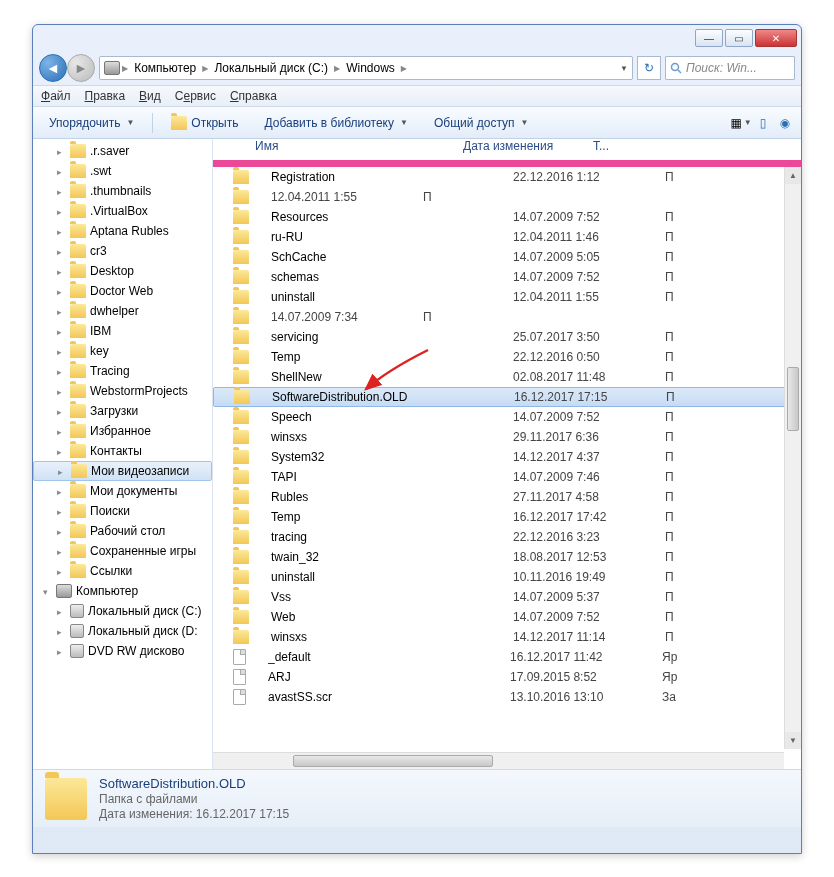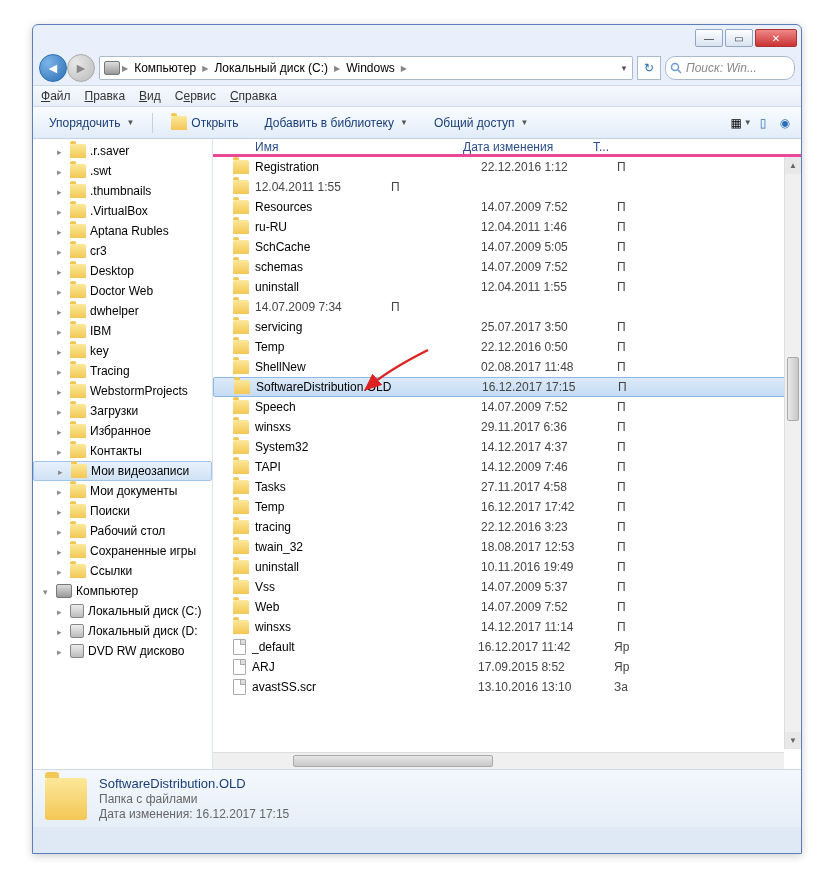--- a/index.html
+++ b/index.html
@@ -9,45 +9,45 @@
 .wbtn{width:28px;height:18px;border:1px solid #8fa6c7;border-radius:2px;display:flex;align-items:center;justify-content:center;font-size:10px;color:#333;background:linear-gradient(#fcfdff,#d9e4f1)}
 .wbtn.cl{background:linear-gradient(#e88,#c33);color:#fff;border-color:#a33;width:42px}
 .nav{height:34px;display:flex;align-items:center;padding:0 6px;gap:4px}
 .navbtns{display:flex;gap:0}
 .circ{width:28px;height:28px;border-radius:50%;background:radial-gradient(circle at 30% 30%,#7db4e8,#2a6fb5);display:flex;align-items:center;justify-content:center;color:#fff;font-size:14px;border:1px solid #2a6fb5}
 .circ.dis{background:radial-gradient(circle at 30% 30%,#e8e8e8,#bbb);color:#888;border-color:#aaa}
 .bc{flex:1;height:24px;background:#fff;border:1px solid #a9b9d0;border-radius:2px;display:flex;align-items:center;padding:0 4px;gap:2px}
 .bc .seg{padding:2px 4px;display:flex;align-items:center;gap:4px}
 .bc .sep{color:#888;font-size:8px}
 .refr{width:24px;height:24px;border:1px solid #a9b9d0;background:#fff;display:flex;align-items:center;justify-content:center;color:#2a6fb5}
-.search{width:130px;height:24px;background:#fff;border:1px solid #a9b9d0;border-radius:10px;display:flex;align-items:center;padding:0 4px;color:#888;font-style:italic}
+.search{width:130px;height:24px;background:#fff;border:1px solid #a9b9d0;border-radius:1px;display:flex;align-items:center;padding:0 4px;color:#888;font-style:italic}
 .search svg{margin-right:4px}
 .menu{height:22px;background:linear-gradient(#f6f9fd,#e8eef8);border-top:1px solid #cfd9e8;border-bottom:1px solid #cfd9e8;display:flex;align-items:center;padding:0 8px;gap:14px}
 .menu span{color:#333}
 .menu u{text-decoration:underline}
 .tb{height:32px;background:linear-gradient(#f9fcff,#e2edf9);border-bottom:1px solid #c3d1e5;display:flex;align-items:center;padding:0 8px;gap:10px}
 .tbtn{padding:4px 8px;display:flex;align-items:center;gap:4px;color:#1a3e7a}
 .tsep{width:1px;height:20px;background:#c3d1e5}
 .trt{margin-left:auto;display:flex;gap:6px;align-items:center}
 .ico{width:16px;height:16px;display:inline-flex;align-items:center;justify-content:center}
 .content{display:flex;height:630px;background:#fff}
 .tree{width:180px;border-right:1px solid #dce4ef;overflow:hidden;position:relative;padding:2px 0}
 .ti{display:flex;align-items:center;height:20px;padding-left:10px;gap:4px;white-space:nowrap}
 .ti.d1{padding-left:24px}
 .ti .tw{width:9px;height:9px;color:#888;font-size:9px}
 .ti.sel{background:linear-gradient(#e8f1fb,#d0e2f5);border:1px solid #a0c4eb;border-radius:2px}
 .fico{width:16px;height:14px;background:linear-gradient(#fce89a,#f3c755);border-radius:2px 2px 0 0;position:relative}
 .fico:before{content:"";position:absolute;top:-3px;left:0;width:6px;height:3px;background:#f3c755;border-radius:2px 2px 0 0}
 .list{flex:1;display:flex;flex-direction:column;position:relative}
-.lh{height:18px;border-bottom:3px solid #ec4899;display:flex;align-items:flex-end;padding-left:42px}
+.lh{height:28px;border-bottom:7px solid #ec4899;display:flex;align-items:flex-start;padding-left:42px}
 .lh .c1{width:208px;color:#2a4e8a}
 .lh .c2{width:130px;color:#2a4e8a}
 .lh .c3{width:30px;color:#2a4e8a}
 .rows{flex:1;overflow:hidden;position:relative}
-.row{height:20px;display:flex;align-items:center;padding-left:20px;gap:6px}
+.row{height:20px;display:flex;align-items:center;padding-left:20px;gap:22px}
 .row.sel{background:linear-gradient(#dceaf9,#c5dbf4);border:1px solid #8fb8e4;border-radius:2px}
 .row .nm{width:220px;overflow:hidden;text-overflow:ellipsis;white-space:nowrap}
 .row .dt{width:130px;color:#444}
 .row .tp{width:20px;color:#444}
 .sb{position:absolute;right:0;top:0;bottom:20px;width:17px;background:#f0f0f0;border-left:1px solid #ddd}
 .sb .th{position:absolute;left:2px;right:2px;top:200px;height:64px;background:linear-gradient(90deg,#e8e8e8,#c8c8c8);border:1px solid #aaa;border-radius:2px}
 .sb .ar{position:absolute;left:0;right:0;height:17px;background:#e8e8e8;display:flex;align-items:center;justify-content:center;color:#666;font-size:8px}
 .sb .ar.t{top:0}.sb .ar.b{bottom:0}
 .hsb{position:absolute;left:0;right:17px;bottom:0;height:17px;background:#f0f0f0;border-top:1px solid #ddd;display:flex;align-items:center}
 .hsb .th{position:absolute;left:80px;width:200px;top:2px;bottom:2px;background:linear-gradient(#e8e8e8,#c8c8c8);border:1px solid #aaa;border-radius:2px}
@@ -360,26 +360,26 @@
           </div>
           <div class="row">
             <span class="fico"></span>
             <span class="nm">System32</span>
             <span class="dt">14.12.2017 4:37</span>
             <span class="tp">П</span>
           </div>
           <div class="row">
             <span class="fico"></span>
             <span class="nm">TAPI</span>
-            <span class="dt">14.12.2009 7:46</span>
-            <span class="tp">П</span>
-          </div>
-          <div class="row">
-            <span class="fico"></span>
-            <span class="nm">Tasks</span>
+            <span class="dt">14.07.2009 7:46</span>
+            <span class="tp">П</span>
+          </div>
+          <div class="row">
+            <span class="fico"></span>
+            <span class="nm">Rubles</span>
             <span class="dt">27.11.2017 4:58</span>
             <span class="tp">П</span>
           </div>
           <div class="row">
             <span class="fico"></span>
             <span class="nm">Temp</span>
             <span class="dt">16.12.2017 17:42</span>
             <span class="tp">П</span>
           </div>
           <div class="row">

